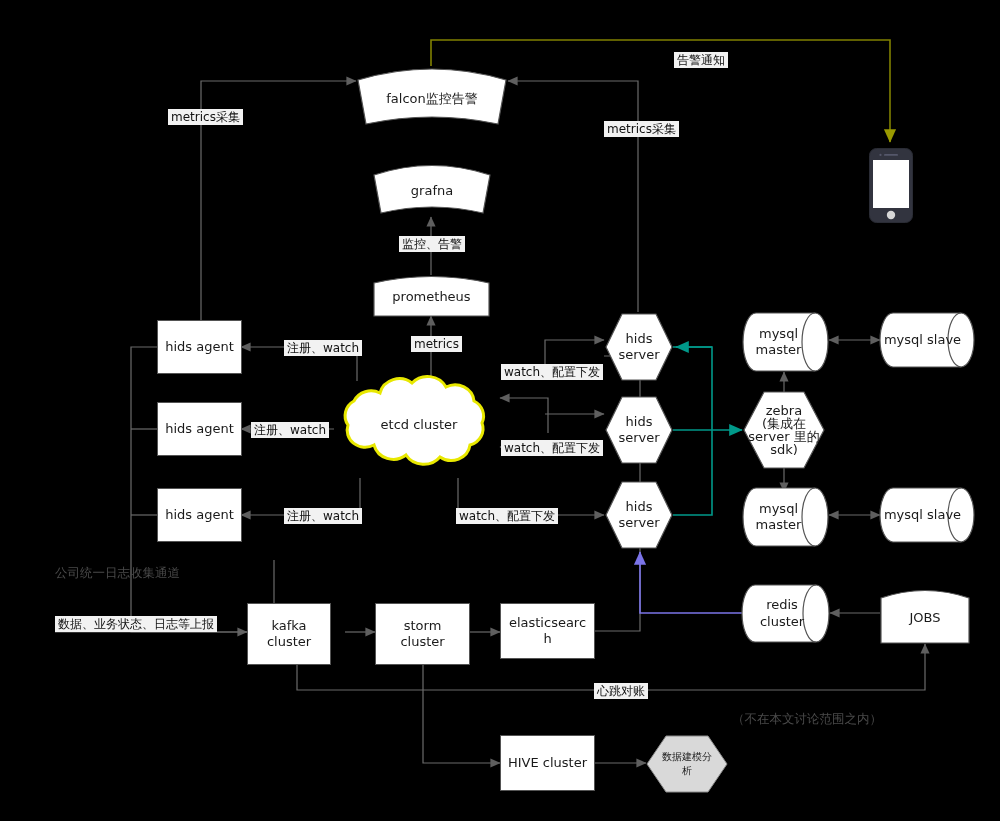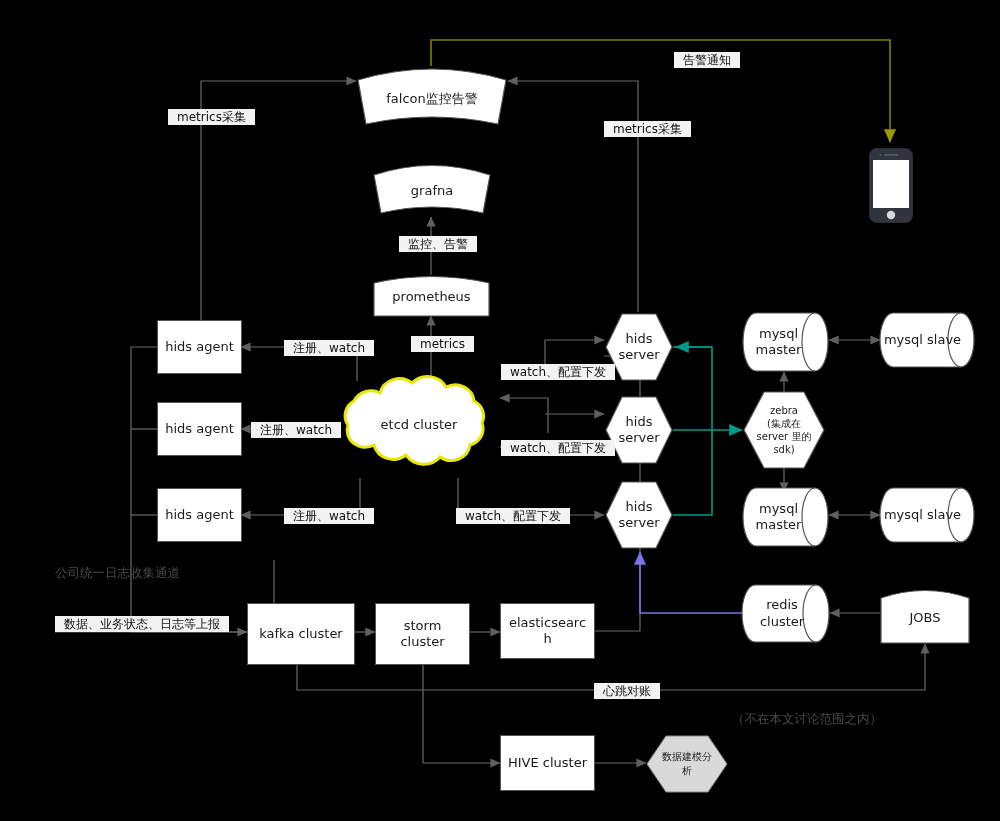--- a/index.html
+++ b/index.html
@@ -50,21 +50,21 @@
     height: 100%;
     z-index: 1;
     overflow: visible;
   }
   .edge-label {
     position: absolute;
     background: #f2f2f2;
     color: #111111;
     font-size: 12px;
     line-height: 14px;
-    padding: 1px 9px;
+    padding: 1px 3px;
     white-space: nowrap;
     z-index: 8;
     font-family: "DejaVu Sans", "Liberation Sans", sans-serif;
   }
   .plain-label {
     position: absolute;
     color: #4a4a4a;
     font-size: 12.5px;
     white-space: nowrap;
     z-index: 8;
@@ -234,21 +234,21 @@
     <div class="node-label">
       <div>hids</div>
       <div>server</div>
     </div>
   </div>
 
   <div class="node" style="left:742px; top:390px; width:84px; height:80px;">
     <svg class="shape-svg" viewBox="0 0 84 80" preserveAspectRatio="none">
       <polygon points="22,2 62,2 82,40 62,78 22,78 2,40" fill="#ffffff" stroke="#545454" stroke-width="1.2"></polygon>
     </svg>
-    <div class="node-label" style="font-size:10px; line-height:13px;">
+    <div class="node-label" style="font-size:13px; line-height:13px;">
       <div>zebra</div>
       <div>(集成在</div>
       <div>server 里的</div>
       <div>sdk)</div>
     </div>
   </div>
 
   <div class="node" style="left:742px; top:312px; width:87px; height:60px;">
     <svg class="shape-svg" viewBox="0 0 87 60" preserveAspectRatio="none">
       <path d="M14,1 L73,1 A13,29 0 0 1 73,59 L14,59 A13,29 0 0 1 14,1 Z" fill="#ffffff" stroke="#545454" stroke-width="1.2"></path>
@@ -280,21 +280,21 @@
   </div>
 
   <div class="node" style="left:880px; top:487px; width:95px; height:56px;">
     <svg class="shape-svg" viewBox="0 0 95 56" preserveAspectRatio="none">
       <path d="M13,1 L81,1 A13,27 0 0 1 81,55 L13,55 A13,27 0 0 1 13,1 Z" fill="#ffffff" stroke="#545454" stroke-width="1.2"></path>
       <path d="M81,1 A13,27 0 0 0 81,55" fill="none" stroke="#545454" stroke-width="1.2"></path>
     </svg>
     <span class="node-label" style="margin-right:10px;">mysql slave</span>
   </div>
 
-  <div class="node node-rect" style="left:247px; top:603px; width:108px; height:62px;">
+  <div class="node node-rect" style="left:247px; top:603px; width:84px; height:62px;">
     <span class="node-label">kafka cluster</span>
   </div>
 
   <div class="node node-rect" style="left:375px; top:603px; width:95px; height:62px;">
     <div class="node-label">
       <div>storm</div>
       <div>cluster</div>
     </div>
   </div>
 

